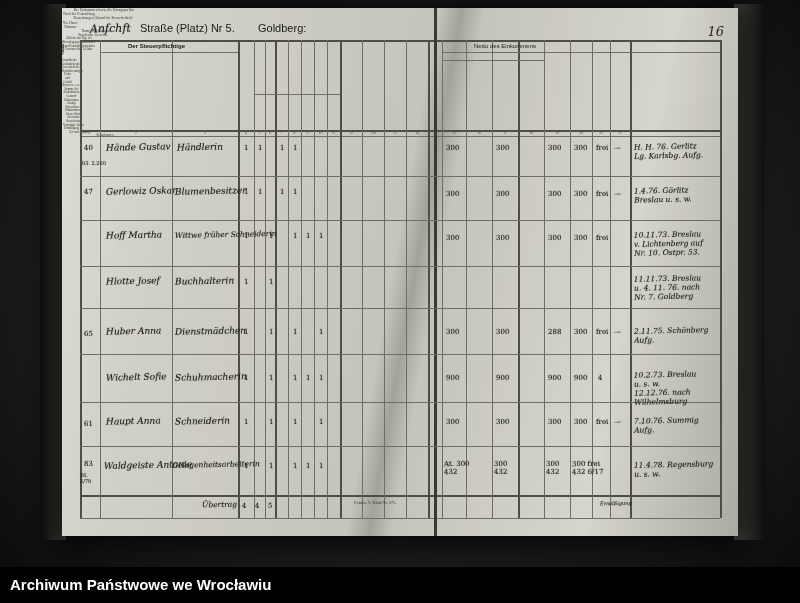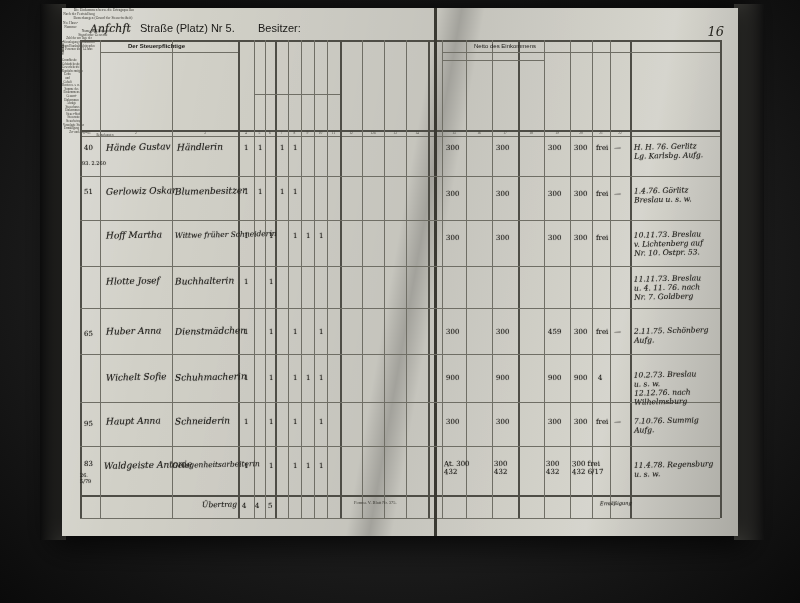--- a/index.html
+++ b/index.html
@@ -68,21 +68,21 @@
 <div class="viewer">
   <div class="surround"></div>
   <div class="edgeL"></div>
   <div class="edgeR"></div>
 
   <div class="page">
     <div class="ink">
 
       <div class="hw l" style="left:28px;top:14px;">Anfchft</div>
       <div class="hdr big" style="left:78px;top:14px;">Straße (Platz) Nr 5.</div>
-      <div class="hdr big" style="left:196px;top:14px;">Besitzer:</div>
+      <div class="hdr big" style="left:196px;top:14px;">Goldberg:</div>
       <div class="folio">16</div>
 
       <div class="ln lnh thick" style="left:18px;top:32px;width:640px;"></div>
       <div class="ln lnh thick" style="left:18px;top:122px;width:640px;"></div>
       <div class="ln lnh" style="left:18px;top:128px;width:640px;"></div>
       <div class="ln lnh thick" style="left:18px;top:487px;width:640px;"></div>
       <div class="ln lnh" style="left:18px;top:510px;width:640px;"></div>
       <div class="ln lnv thick" style="left:18px;top:32px;height:478px;"></div>
       <div class="ln lnv thick" style="left:658px;top:32px;height:478px;"></div>
 
@@ -192,21 +192,21 @@
       <div class="hw num" style="left:231px;top:136px;">1</div>
       <div class="hw num" style="left:384px;top:136px;">300</div>
       <div class="hw num" style="left:434px;top:136px;">300</div>
       <div class="hw num" style="left:486px;top:136px;">300</div>
       <div class="hw num" style="left:512px;top:136px;">300</div>
       <div class="hw num" style="left:534px;top:136px;">frei</div>
       <div class="hw num" style="left:552px;top:136px;">—</div>
       <div class="hw s" style="left:572px;top:134px;white-space:pre;">H. H. 76. Gerlitz
 Lg. Karlsbg. Aufg.</div>
 
-      <div class="hw num" style="left:22px;top:180px;">51</div>
+      <div class="hw num" style="left:22px;top:180px;">47</div>
       <div class="hw m" style="left:44px;top:178px;">Gerlowiz Oskar</div>
       <div class="hw m" style="left:113px;top:178px;">Blumenbesitzer</div>
       <div class="hw num" style="left:182px;top:180px;">1</div>
       <div class="hw num" style="left:196px;top:180px;">1</div>
       <div class="hw num" style="left:218px;top:180px;">1</div>
       <div class="hw num" style="left:231px;top:180px;">1</div>
       <div class="hw num" style="left:384px;top:182px;">300</div>
       <div class="hw num" style="left:434px;top:182px;">300</div>
       <div class="hw num" style="left:486px;top:182px;">300</div>
       <div class="hw num" style="left:512px;top:182px;">300</div>
@@ -241,21 +241,21 @@
 
       <div class="hw num" style="left:22px;top:322px;">65</div>
       <div class="hw m" style="left:44px;top:318px;">Huber Anna</div>
       <div class="hw m" style="left:113px;top:318px;">Dienstmädchen</div>
       <div class="hw num" style="left:182px;top:320px;">1</div>
       <div class="hw num" style="left:207px;top:320px;">1</div>
       <div class="hw num" style="left:231px;top:320px;">1</div>
       <div class="hw num" style="left:257px;top:320px;">1</div>
       <div class="hw num" style="left:384px;top:320px;">300</div>
       <div class="hw num" style="left:434px;top:320px;">300</div>
-      <div class="hw num" style="left:486px;top:320px;">459</div>
+      <div class="hw num" style="left:486px;top:320px;">288</div>
       <div class="hw num" style="left:512px;top:320px;">300</div>
       <div class="hw num" style="left:534px;top:320px;">frei</div>
       <div class="hw num" style="left:552px;top:320px;">—</div>
       <div class="hw s" style="left:572px;top:318px;white-space:pre;">2.11.75. Schönberg
 Aufg.</div>
 
       <div class="hw m" style="left:44px;top:364px;">Wichelt Sofie</div>
       <div class="hw m" style="left:113px;top:364px;">Schuhmacherin</div>
       <div class="hw num" style="left:182px;top:366px;">1</div>
       <div class="hw num" style="left:207px;top:366px;">1</div>
@@ -265,21 +265,21 @@
       <div class="hw num" style="left:384px;top:366px;">900</div>
       <div class="hw num" style="left:434px;top:366px;">900</div>
       <div class="hw num" style="left:486px;top:366px;">900</div>
       <div class="hw num" style="left:512px;top:366px;">900</div>
       <div class="hw num" style="left:536px;top:366px;">4</div>
       <div class="hw s" style="left:572px;top:362px;white-space:pre;">10.2.73. Breslau
 u. s. w.
 12.12.76. nach
 Wilhelmsburg</div>
 
-      <div class="hw num" style="left:22px;top:412px;">95</div>
+      <div class="hw num" style="left:22px;top:412px;">61</div>
       <div class="hw m" style="left:44px;top:408px;">Haupt Anna</div>
       <div class="hw m" style="left:113px;top:408px;">Schneiderin</div>
       <div class="hw num" style="left:182px;top:410px;">1</div>
       <div class="hw num" style="left:207px;top:410px;">1</div>
       <div class="hw num" style="left:231px;top:410px;">1</div>
       <div class="hw num" style="left:257px;top:410px;">1</div>
       <div class="hw num" style="left:384px;top:410px;">300</div>
       <div class="hw num" style="left:434px;top:410px;">300</div>
       <div class="hw num" style="left:486px;top:410px;">300</div>
       <div class="hw num" style="left:512px;top:410px;">300</div>
@@ -312,13 +312,16 @@
       <div class="hw s" style="left:140px;top:492px;">Übertrag</div>
       <div class="hw num" style="left:180px;top:494px;">4</div>
       <div class="hw num" style="left:193px;top:494px;">4</div>
       <div class="hw num" style="left:206px;top:494px;">5</div>
       <div class="printed" style="left:292px;top:492px;font-size:4.4px;">Formu. V. Blatt Nr. 375.</div>
       <div class="hw s" style="left:538px;top:492px;font-size:5px;">Ermäßigung</div>
 
     </div>
   </div>
 
+  <div class="caption">
+    <span>Archiwum Państwowe we Wrocławiu</span>
+  </div>
 </div>
 
 </body></html>

